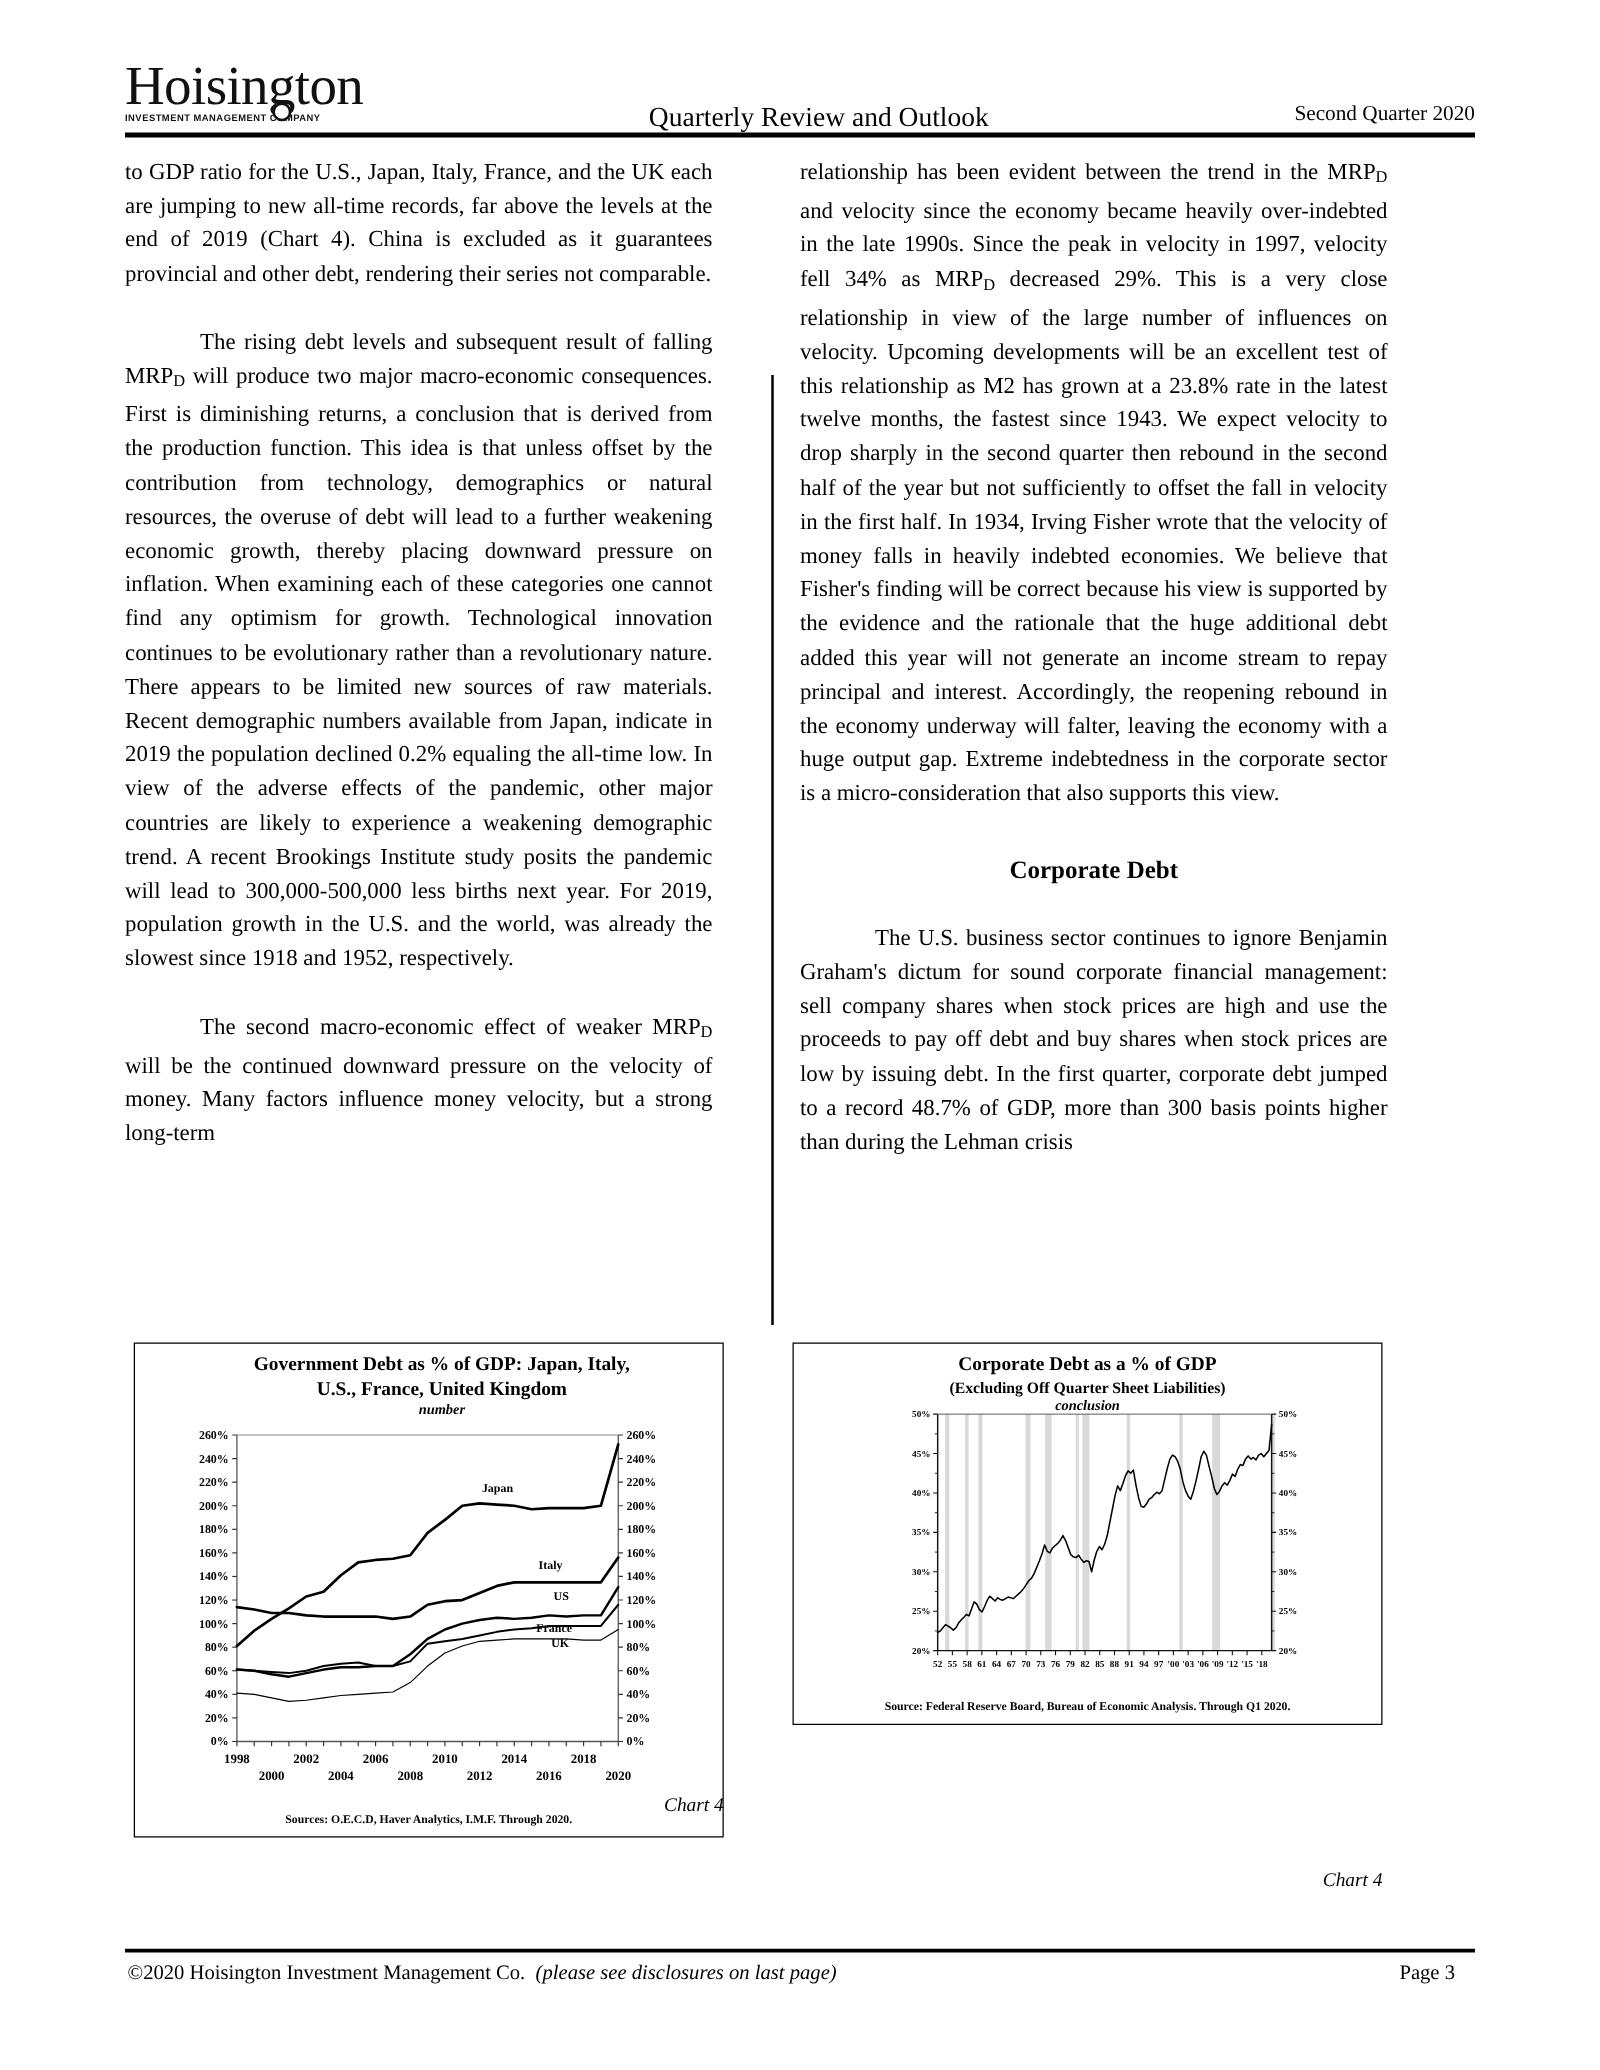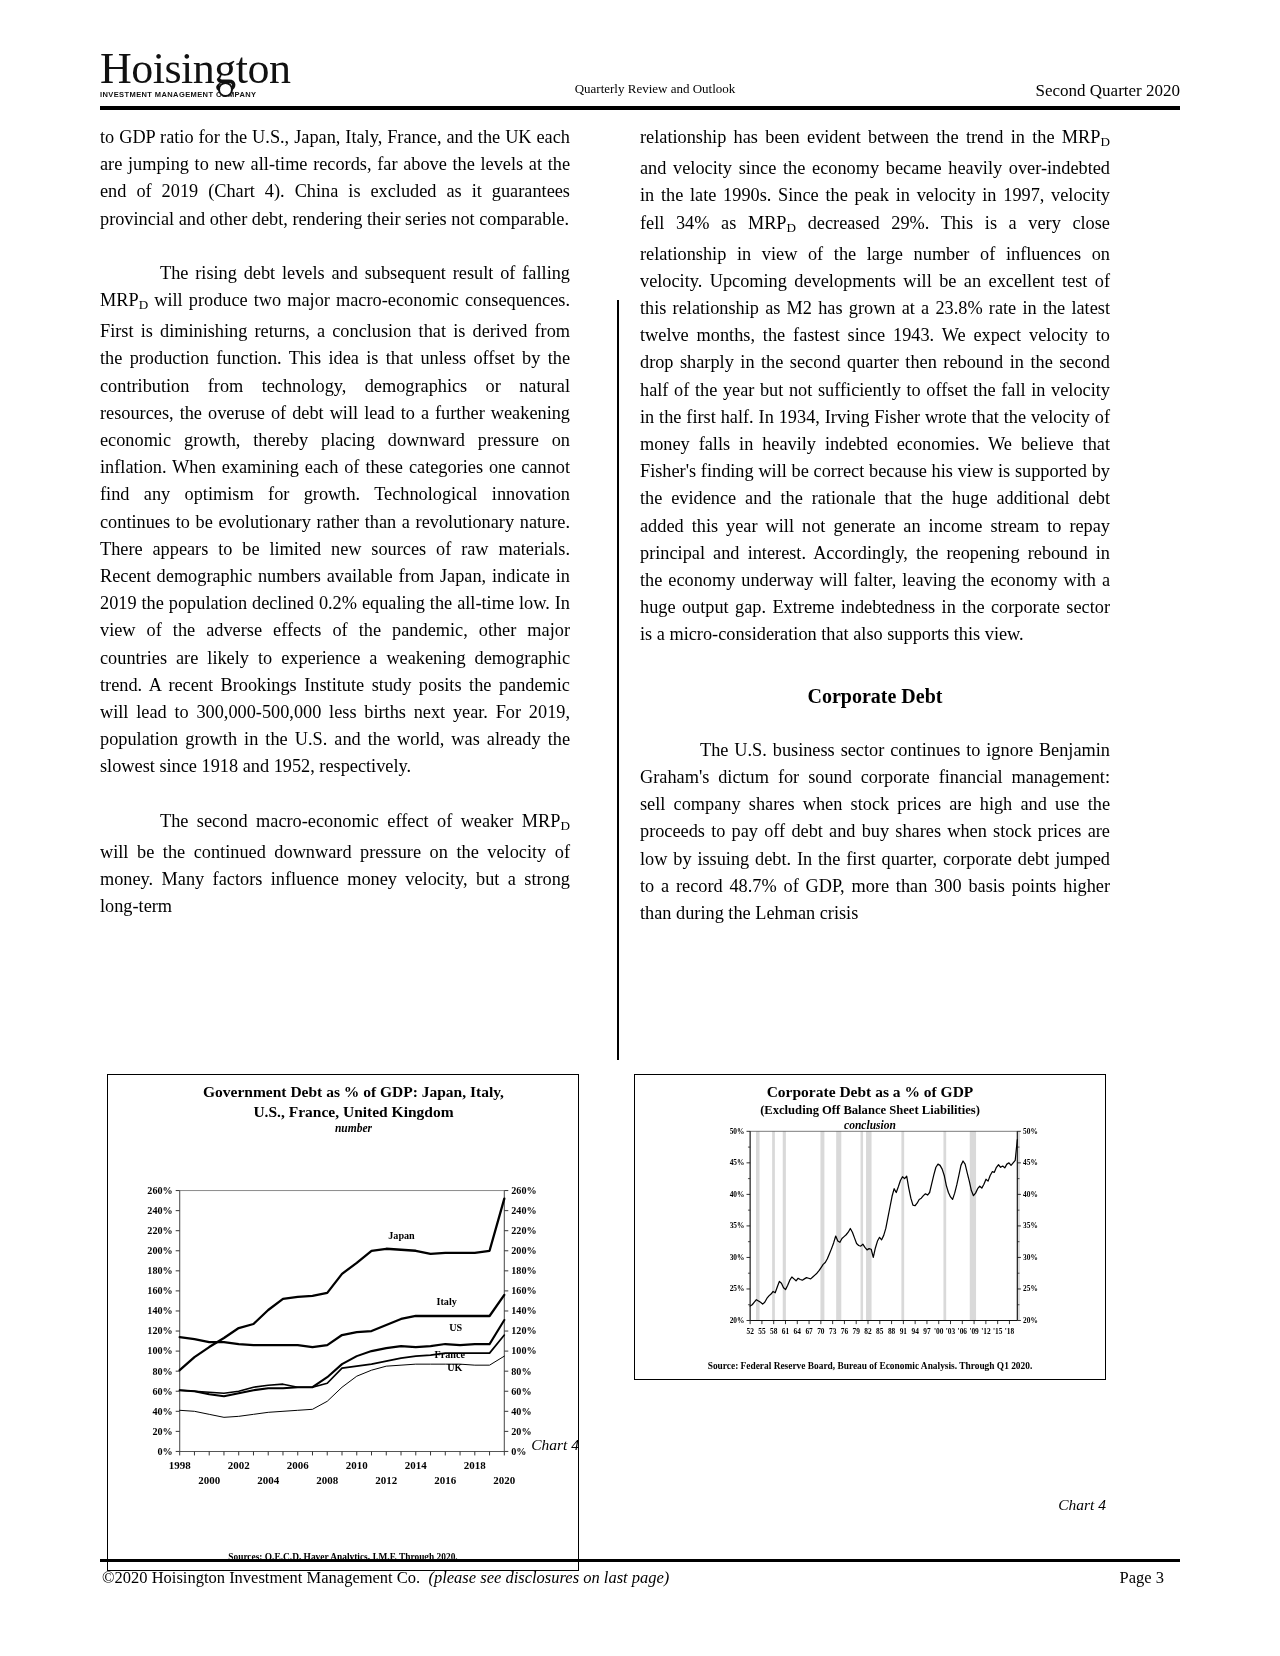--- a/index.html
+++ b/index.html
@@ -29,21 +29,21 @@
     font-size:7.5px; font-weight:700; letter-spacing:0.4px;
     color:#111; margin-top:-2px; white-space:nowrap;
   }
   .logo-circle {
     position:absolute; left:118px; top:36px;
     width:15px; height:15px; border:2.2px solid #111; border-radius:50%;
     background:#fff;
   }
   .hdr-center {
     position:absolute; left:390px; top:35px; width:330px;
-    text-align:center; font-size:13px;
+    text-align:center; font-size:22px;
   }
   .hdr-right {
     position:absolute; right:0px; top:35px;
     text-align:right; font-size:17px;
   }
   .hdr-rule {
     position:absolute; left:100px; top:106px; width:1080px; height:4px;
     background:#000;
   }
 
@@ -64,21 +64,21 @@
   }
   .col-divider {
     position:absolute; left:617px; top:300px; width:1.6px; height:760px;
     background:#000;
   }
 
   
   .chartbox {
     position:absolute; border:1.6px solid #000; background:#fff;
   }
-  #chart4-box { left:107px; top:1074px; width:472px; height:497px;padding-left:21px; }
+  #chart4-box { left:107px; top:1074px; width:472px; height:396px;padding-left:21px; }
   #chart5-box { left:634px; top:1074px; width:472px; height:306px; }
 
   .ch-title {
     text-align:center; font-weight:700; font-size:15.5px;
     line-height:19.5px; margin-top:7px;
   }
   .ch-sub2 {
     text-align:center; font-weight:700; font-size:12.6px; margin-top:1px;
   }
   .ch-freq {
@@ -256,21 +256,21 @@
         <text x="340.72727272727275" y="259.38461538461536" text-anchor="start" class="serieslbl">UK</text>
       </svg>
     <div class="ch-source">Sources: O.E.C.D, Haver Analytics, I.M.F. Through 2020.</div>
   </div>
   <div id="chart4-label" style="position:absolute;">
     <span class="chart-label-txt">Chart 4</span>
   </div>
 
   <div class="chartbox" id="chart5-box">
     <div class="ch-title">Corporate Debt as a % of GDP</div>
-    <div class="ch-sub2">(Excluding Off Balance Sheet Liabilities)</div>
+    <div class="ch-sub2">(Excluding Off Quarter Sheet Liabilities)</div>
     <div class="ch-freq">conclusion</div>
     <svg class="plotwrap" id="svg5" viewBox="0 0 472 421">
         <rect x="78.16176470588235" y="78" width="4.8970588235299175" height="262" fill="#d9d9d9"></rect>
         <rect x="100.47058823529363" y="78" width="3.8088235294119954" height="262" fill="#d9d9d9"></rect>
         <rect x="115.1617647058821" y="78" width="4.352941176470338" height="262" fill="#d9d9d9"></rect>
         <rect x="167.3970588235299" y="78" width="5.441176470588232" height="262" fill="#d9d9d9"></rect>
         <rect x="189.16176470588286" y="78" width="7.07352941176444" height="262" fill="#d9d9d9"></rect>
         <rect x="222.8970588235289" y="78" width="3.5" height="262" fill="#d9d9d9"></rect>
         <rect x="230.51470588235296" y="78" width="7.617647058824019" height="262" fill="#d9d9d9"></rect>
         <rect x="279.4852941176471" y="78" width="3.8088235294119386" height="262" fill="#d9d9d9"></rect>

